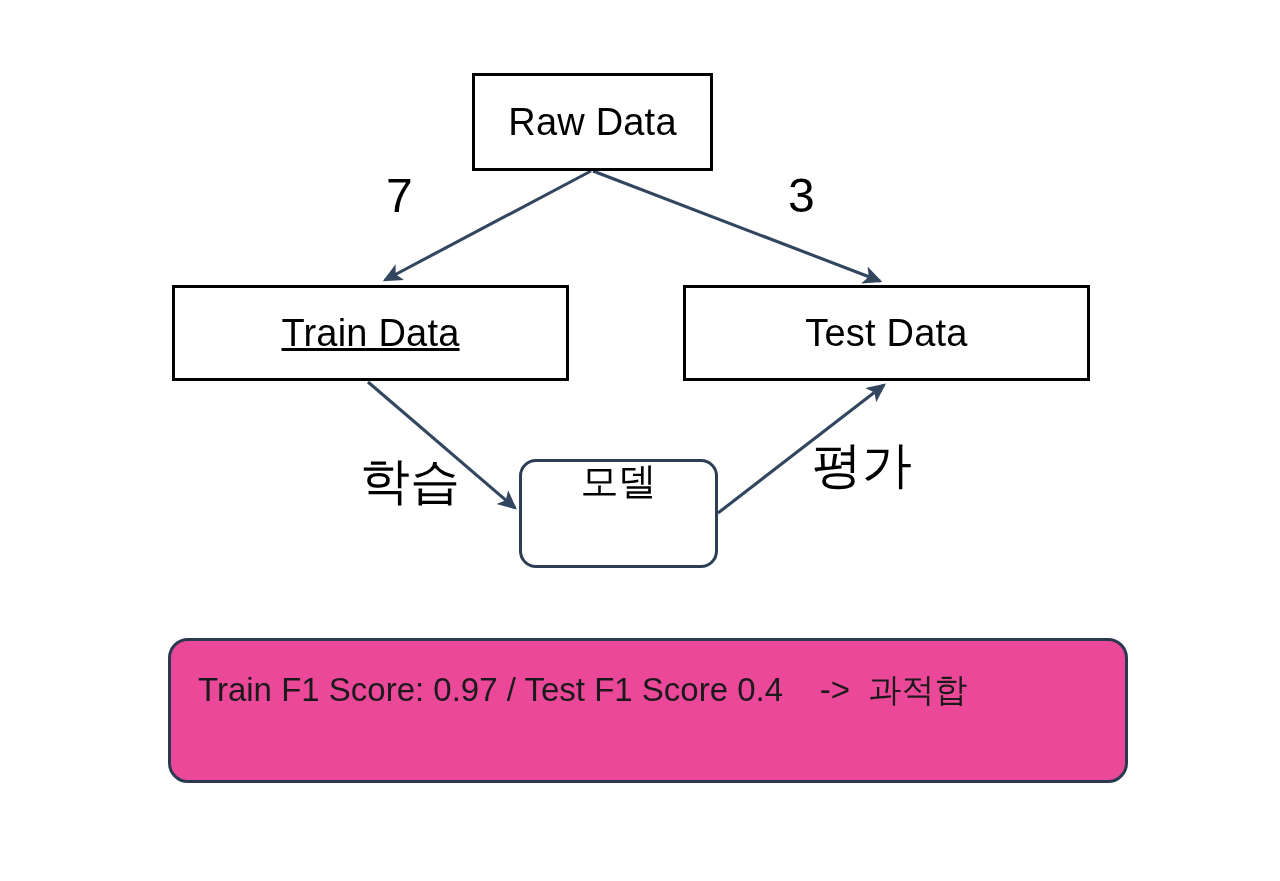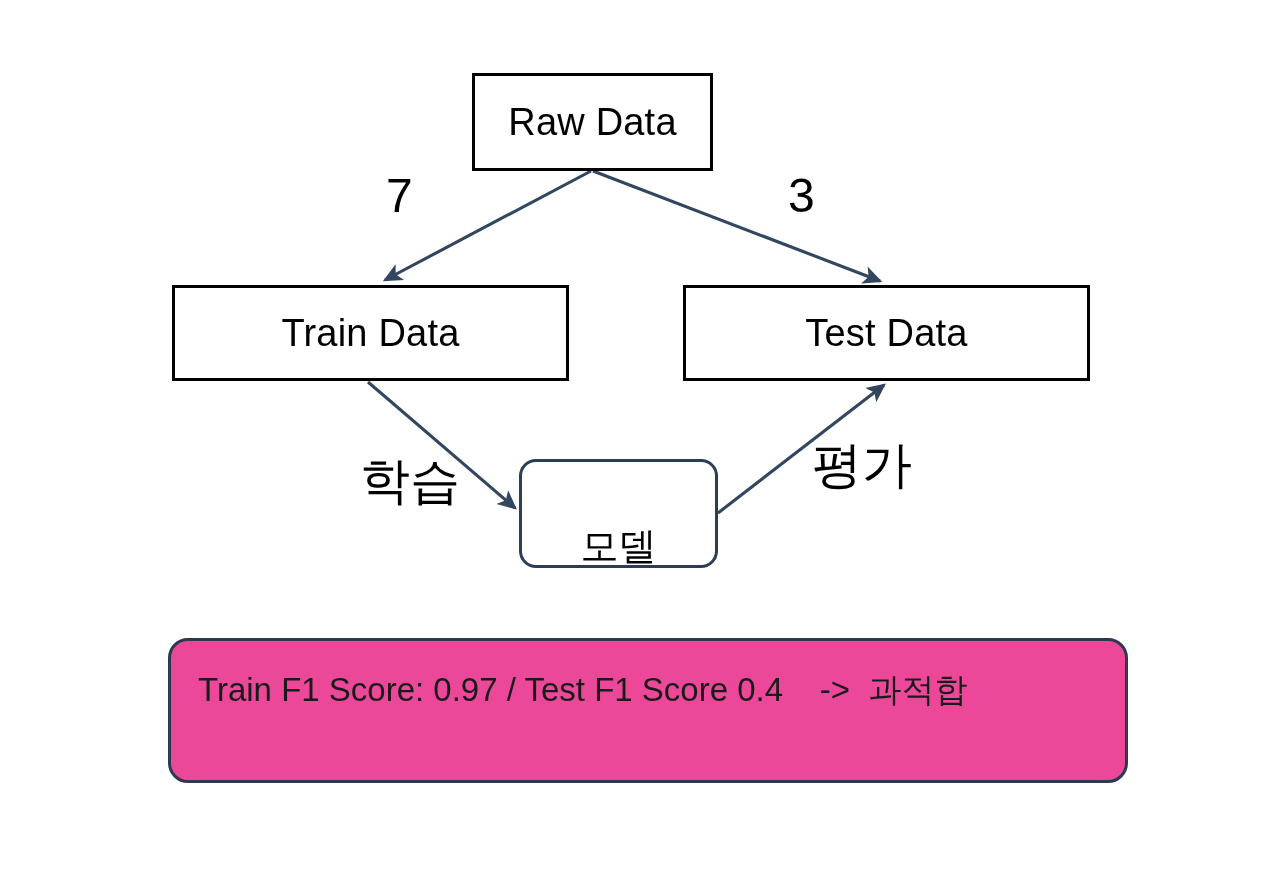--- a/index.html
+++ b/index.html
@@ -41,34 +41,34 @@
   }
   .node-box .node-label {
     font-size: 38px;
     color: #000000;
     line-height: 1;
     letter-spacing: 0.2px;
     white-space: nowrap;
   }
 
   #raw-data-box  { left: 472px; top: 69px;  width: 241px; height: 98px; }
-  #train-data-box{ left: 172px; top: 281px; width: 397px; height: 96px; }
+  #train-data-box{ left: 172px; top: 281px; width: 397px; height: 96px; text-decoration: underline; }
   #test-data-box { left: 683px; top: 281px; width: 407px; height: 96px; }
 
   
   #model-box {
     position: absolute;
     box-sizing: border-box;
     left: 519px; top: 455px;
     width: 199px; height: 109px;
     background: #ffffff;
     border: 3px solid #2C3E55;
     border-radius: 17px;
     display: flex;
-    align-items: flex-end;
+    align-items: flex-start;
     justify-content: center;
   }
   #model-box .node-label {
     font-size: 38px;
     color: #000000;
     line-height: 1;
     white-space: nowrap;
   }
 
   

